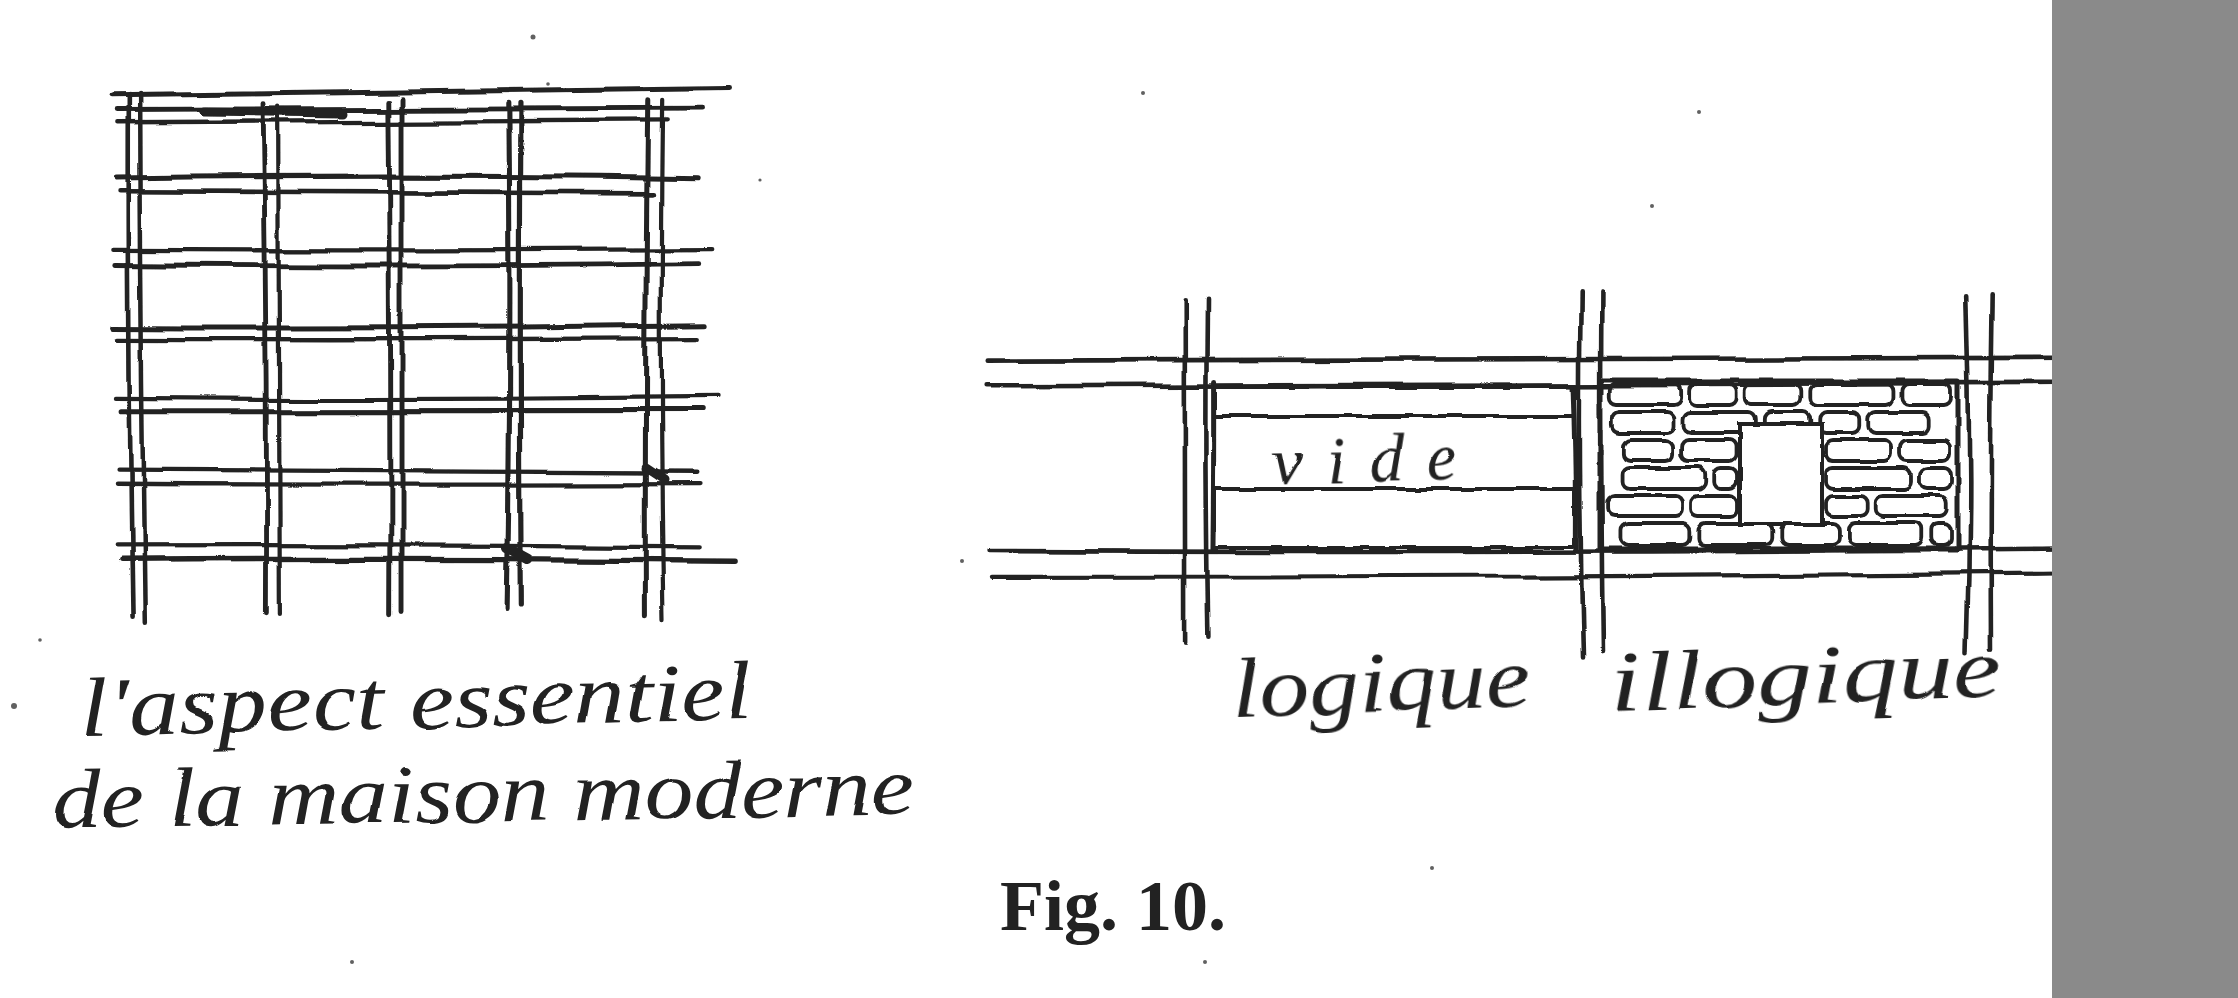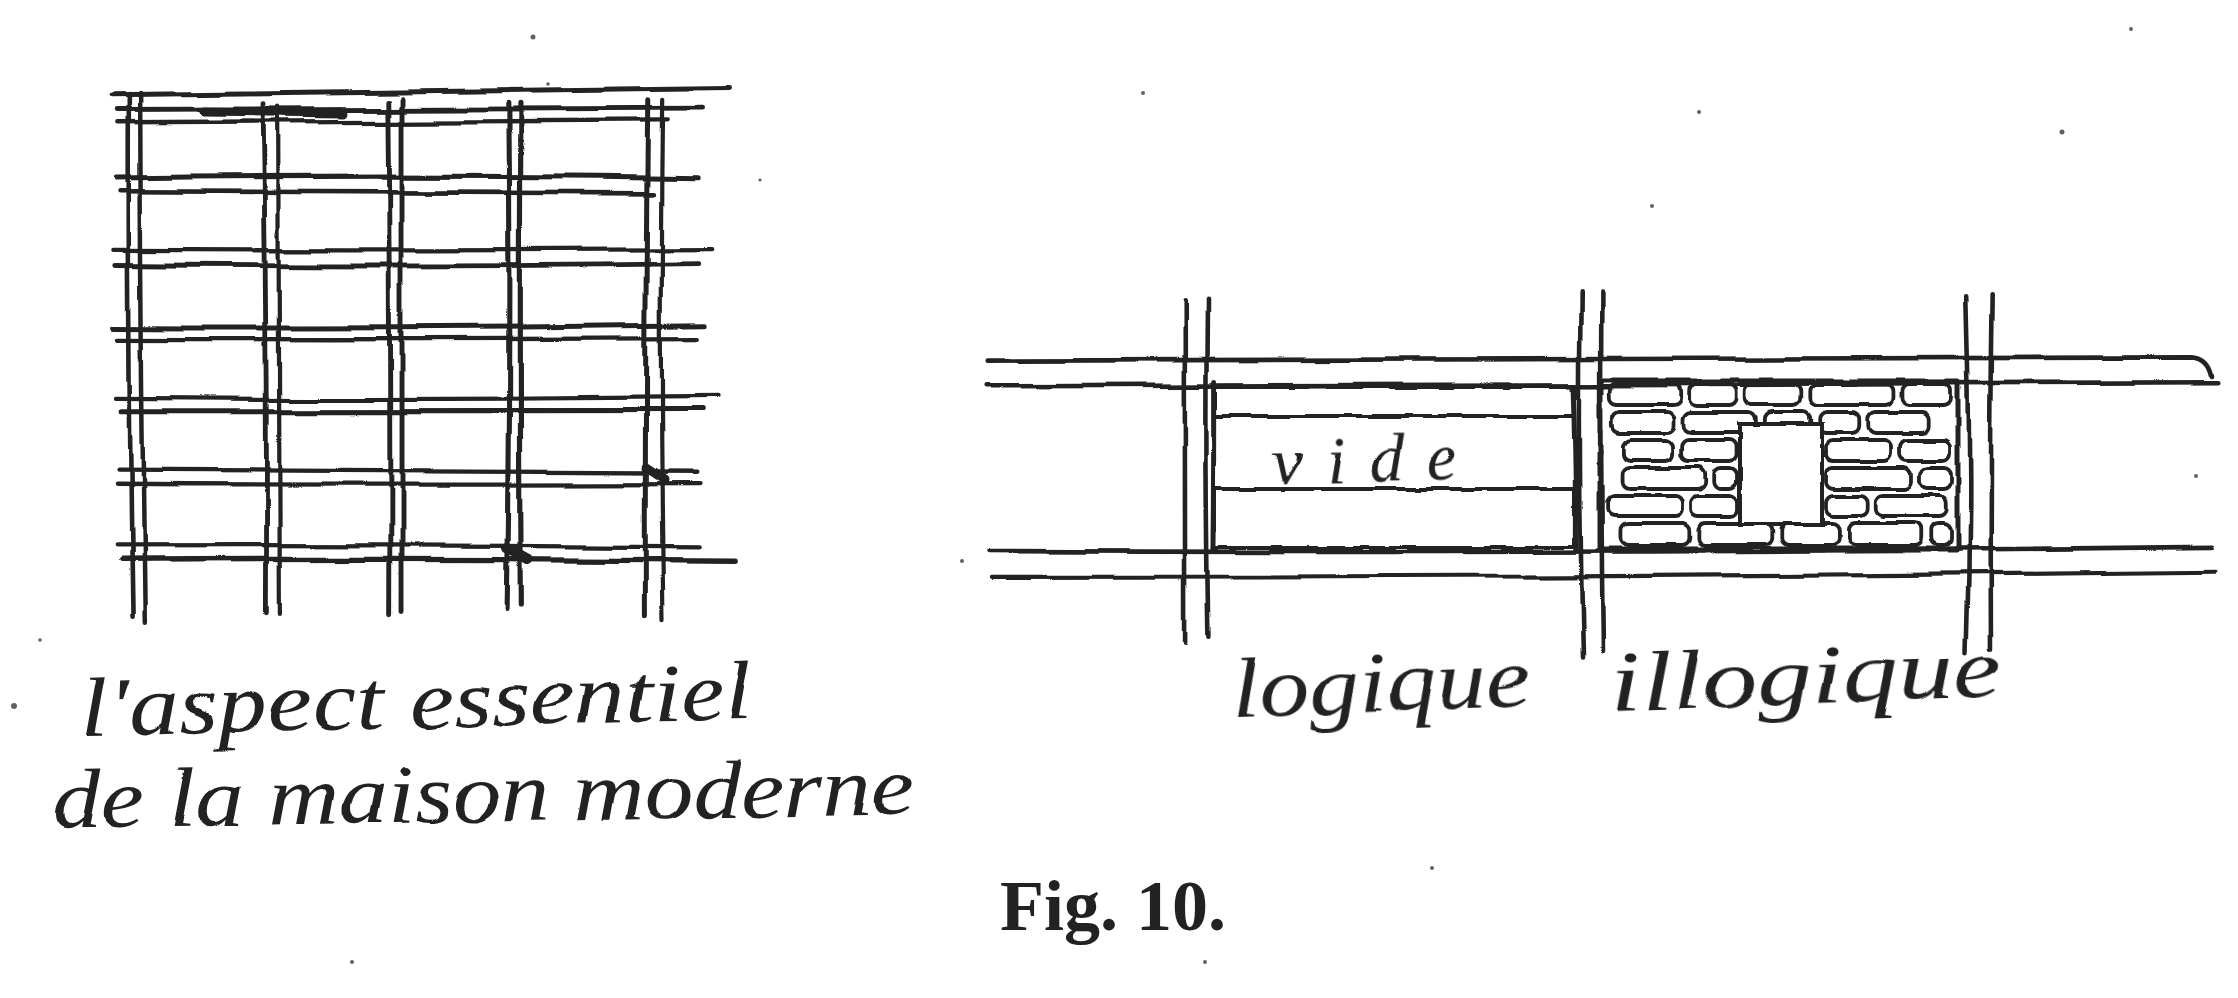--- a/index.html
+++ b/index.html
@@ -1,19 +1,19 @@
 <!DOCTYPE html>
 <html style="--ink: #222222; --paper: #ffffff;"><head>
 <meta charset="utf-8">
 <style>
   :root{ --ink:#222222; --paper:#ffffff; }
   html,body{margin:0;padding:0;background:#8a8a8a;}
   .page{
     position:relative;
-    width:2238px;height:998px;
+    width:2052px;height:998px;
     background:var(--paper);
     overflow:hidden;
     font-family:"Liberation Serif", serif;
     text-align:center;
   }
   svg.art{position:absolute;left:0;top:0;}
   .ink{stroke:var(--ink);fill:none;stroke-linecap:round;stroke-linejoin:round;}
   .hand{font-family:"Liberation Serif", serif;font-style:italic;fill:var(--ink);}
   .print{font-family:"Liberation Serif", serif;font-weight:700;fill:var(--ink);}
 </style>

